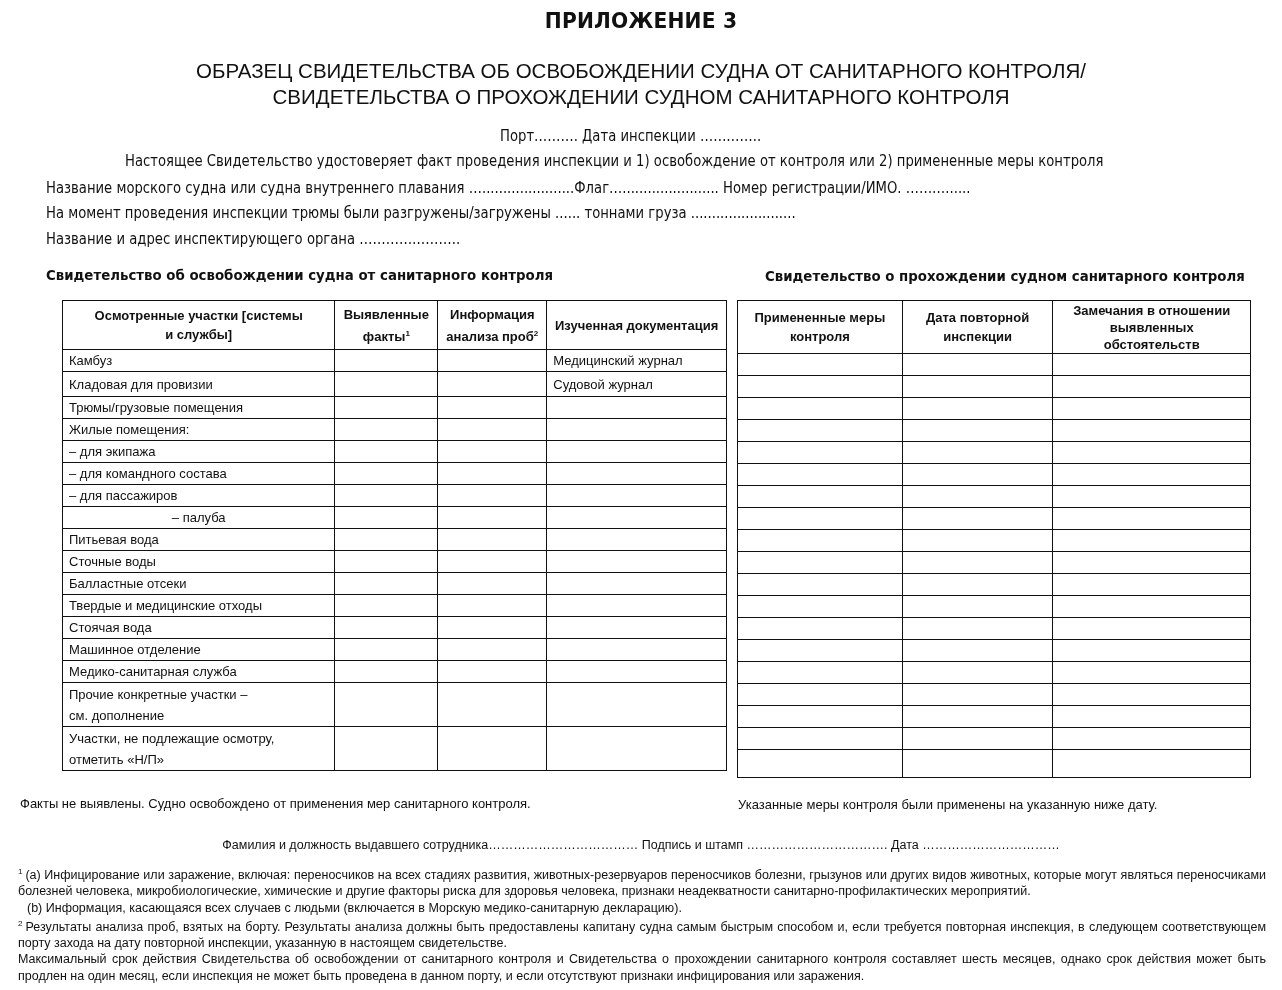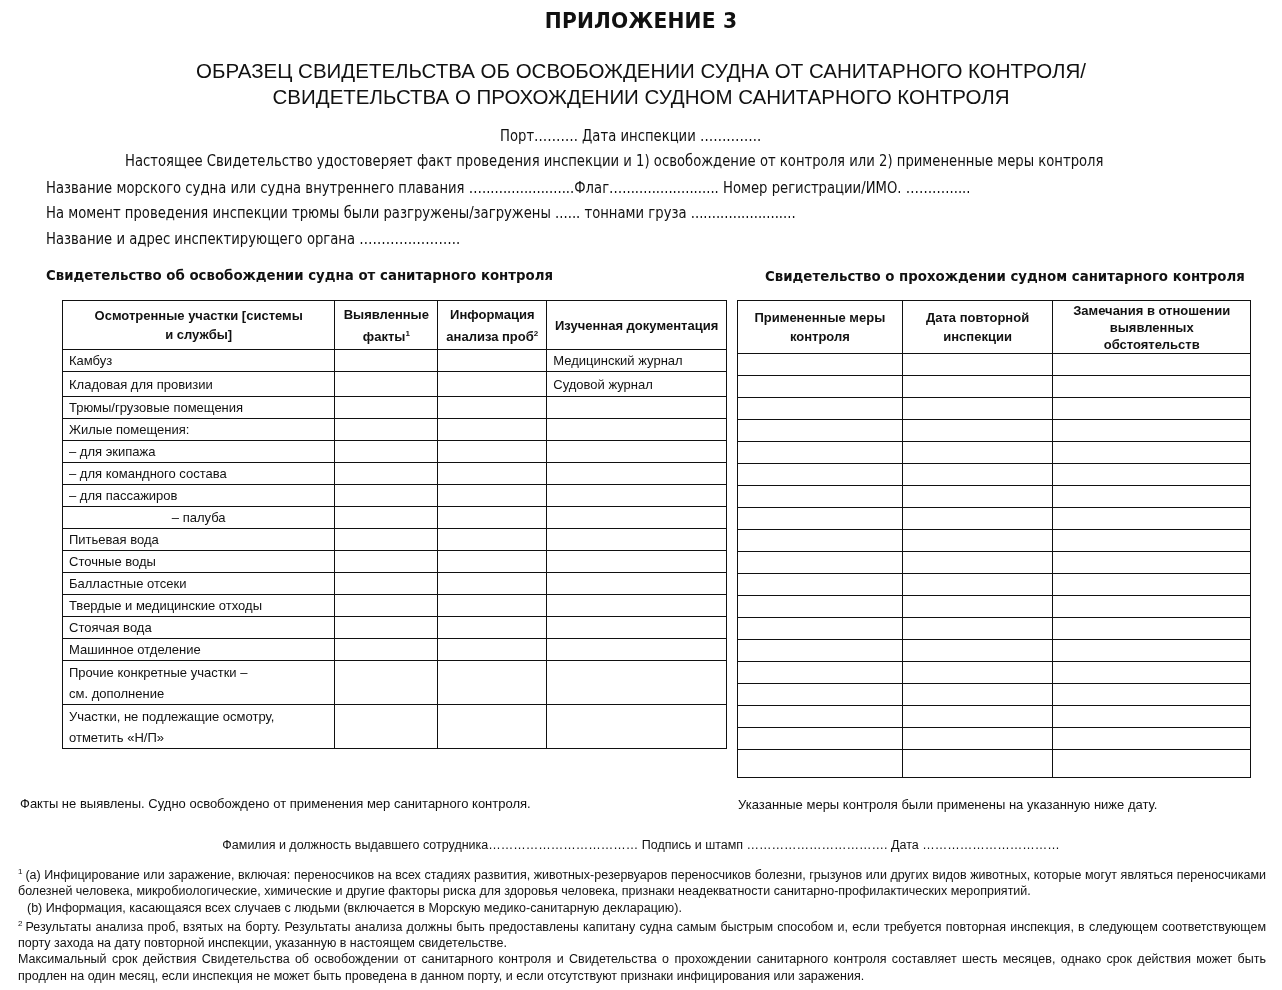--- a/index.html
+++ b/index.html
@@ -175,20 +175,28 @@
         <td></td>
       </tr>
       <tr style="height: 22px;">
         <td>
           <div>Машинное отделение</div>
         </td>
         <td></td>
         <td></td>
         <td></td>
       </tr>
+      <tr style="height: 21px;">
+        <td>
+          <div>Медико-санитарная служба</div>
+        </td>
+        <td></td>
+        <td></td>
+        <td></td>
+      </tr>
       <tr style="height: 44px;">
         <td>
           <div>Прочие конкретные участки –</div>
           <div>см. дополнение</div>
         </td>
         <td></td>
         <td></td>
         <td></td>
       </tr>
       <tr style="height: 44px;">

